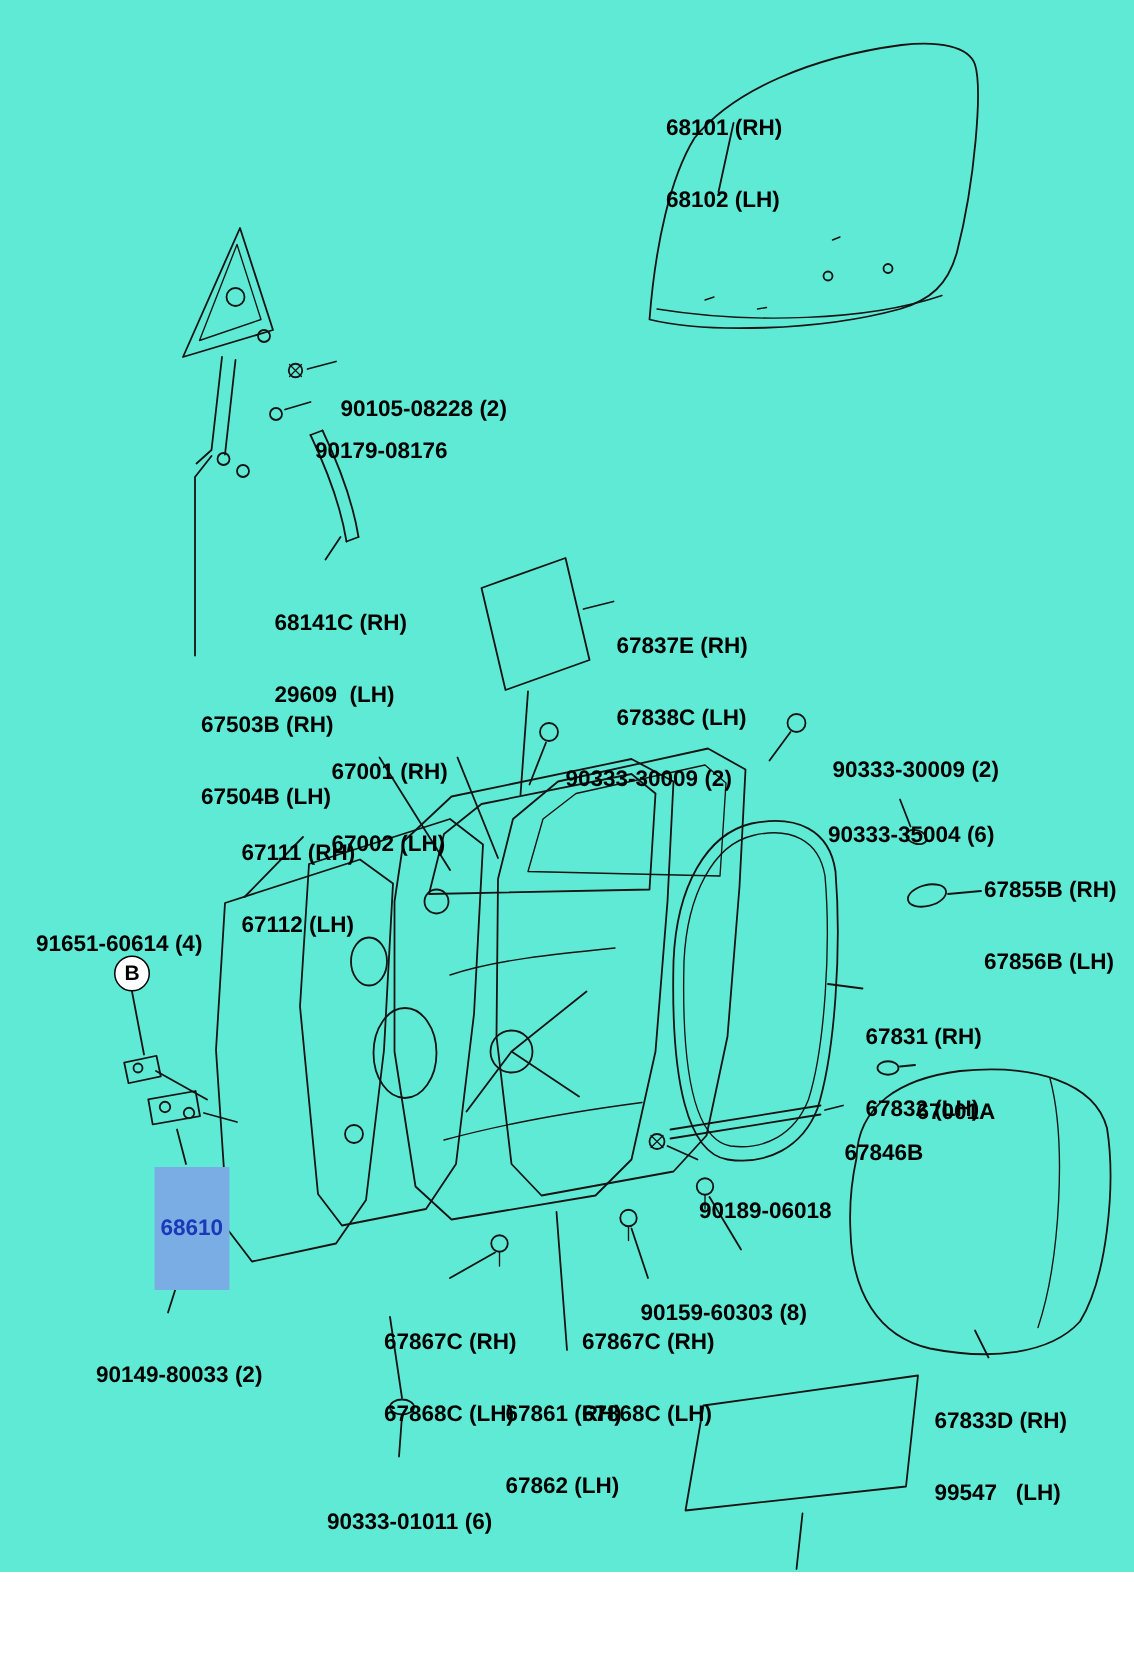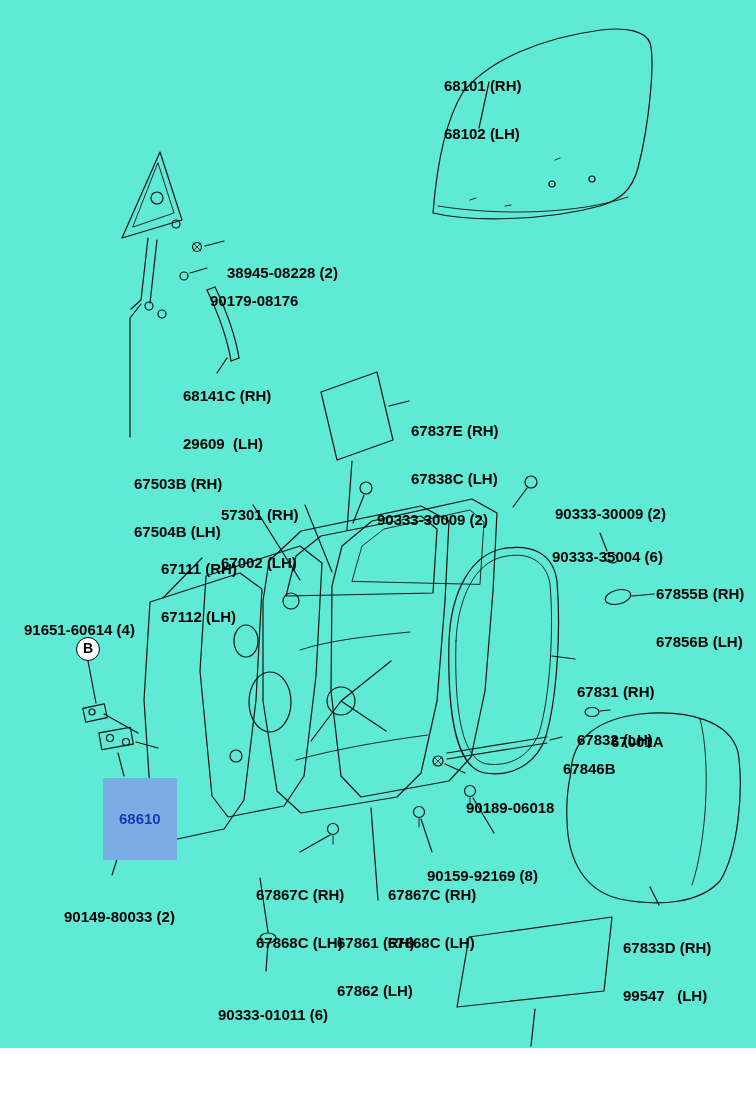--- a/index.html
+++ b/index.html
@@ -4,21 +4,21 @@
 <style>
   * { margin:0; padding:0; box-sizing:border-box; }
   html,body { background:#ffffff; }
   body { font-family:"Liberation Sans", sans-serif; }
   .stage { position:relative; width:756px; height:1048px; background:#5eead4; overflow:hidden; }
   svg.art { position:absolute; left:0; top:0; }
   .lbl {
     position:absolute; font-weight:bold; font-size:15px; line-height:16px;
     color:#000; white-space:pre; letter-spacing:0;
   }
-  .lbl.hl { background:#79ade4; color:#1a38b8; padding:1px 16px; }
+  .lbl.hl { background:#79ade4; color:#1a38b8; padding:1px 4px; }
   .badge {
     position:absolute; width:24px; height:24px; border:1.7px solid #000;
     border-radius:50%; text-align:center; line-height:21px;
     font-weight:bold; font-size:14px; color:#000; background:#fff;
   }
   .dwg { position:absolute; font-weight:bold; font-size:15px; color:#000;text-align:center; }
 </style>
 </head>
 <body>
 
@@ -165,39 +165,39 @@
   </svg>
 
   <div>
 
     <div class="lbl" style="left:444px;top:46px">
       <div>68101 (RH)</div>
       <div>68102 (LH)</div>
     </div>
 
     <div class="lbl" style="left:227px;top:233px">
-      <div>38945-08228 (2)</div>
+      <div>90105-08228 (2)</div>
     </div>
 
     <div class="lbl" style="left:210px;top:261px">
       <div>90179-08176</div>
     </div>
 
-    <div class="lbl" style="left:183px;top:356px">
+    <div class="lbl" style="left:183px;top:376px">
       <div>68141C (RH)</div>
       <div>29609  (LH)</div>
     </div>
 
     <div class="lbl" style="left:134px;top:444px">
       <div>67503B (RH)</div>
       <div>67504B (LH)</div>
     </div>
 
     <div class="lbl" style="left:221px;top:475px">
-      <div>57301 (RH)</div>
+      <div>67001 (RH)</div>
       <div>67002 (LH)</div>
     </div>
 
     <div class="lbl" style="left:411px;top:391px">
       <div>67837E (RH)</div>
       <div>67838C (LH)</div>
     </div>
 
     <div class="lbl" style="left:377px;top:480px">
       <div>90333-30009 (2)</div>
@@ -242,21 +242,21 @@
 
     <div class="lbl hl" style="left:103px;top:778px">
       <div>68610</div>
     </div>
 
     <div class="lbl" style="left:466px;top:768px">
       <div>90189-06018</div>
     </div>
 
     <div class="lbl" style="left:427px;top:836px">
-      <div>90159-92169 (8)</div>
+      <div>90159-60303 (8)</div>
     </div>
 
     <div class="lbl" style="left:64px;top:877px">
       <div>90149-80033 (2)</div>
     </div>
 
     <div class="lbl" style="left:256px;top:855px">
       <div>67867C (RH)</div>
       <div>67868C (LH)</div>
     </div>

